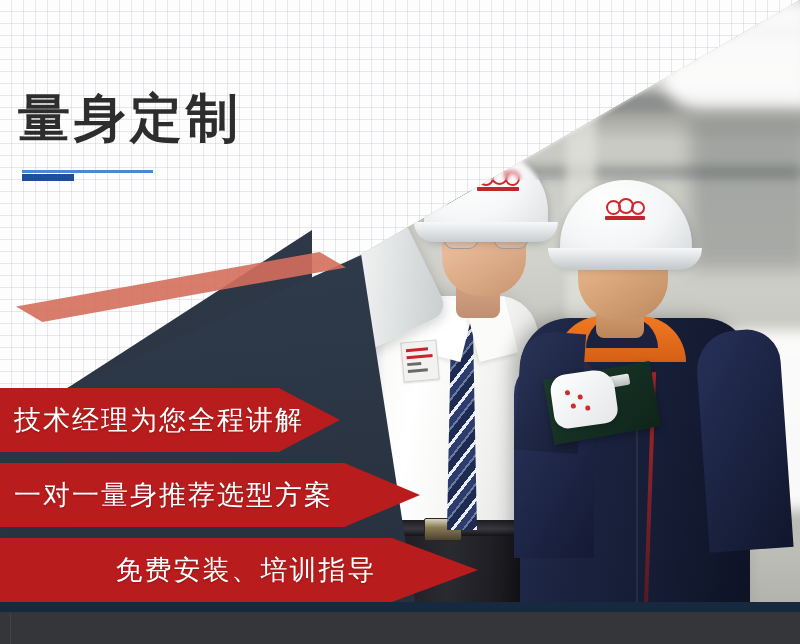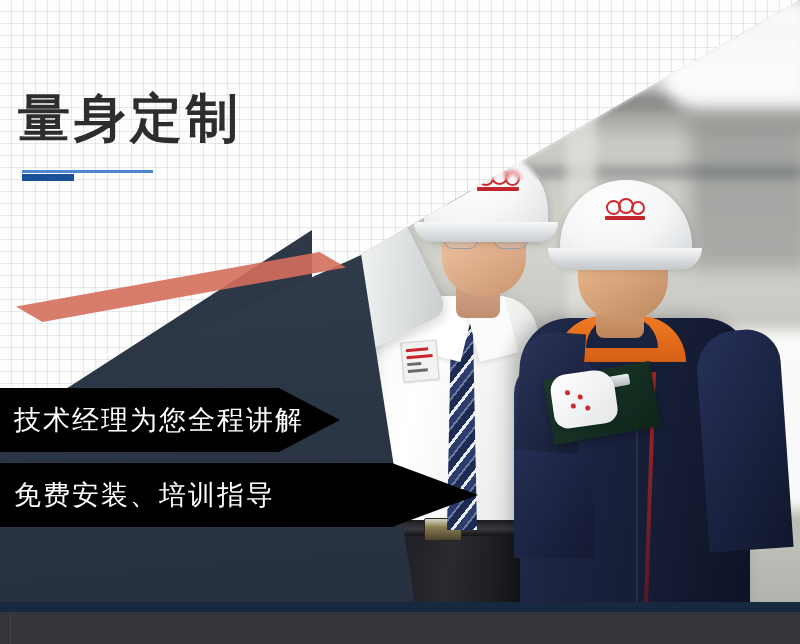--- a/index.html
+++ b/index.html
@@ -333,32 +333,32 @@
   }
   .rule-thick{
     position:absolute;left:22px;top:174px;width:52px;height:7px;
     background:#1b4f9c;
   }
 
   
   .bars{position:absolute;left:0;top:388px;width:480px;}
   .bar{
     position:relative;height:64px;margin-bottom:11px;
-    background:#000000;
+    background:#b91c1c;
     display:flex;align-items:center;
     clip-path:polygon(0% 0%, 82% 0%, 100% 50%, 82% 100%, 0% 100%);
   }
   .bar span{
     color:#ffffff;font-size:27px;letter-spacing:2px;
     padding-left:14px;white-space:nowrap;
     text-shadow:0 1px 2px rgba(0,0,0,.25);
   }
   .bar.b1{width:340px;}
   .bar.b2{width:420px;}
-  .bar.b3{width:478px;margin-bottom:0;}
+  .bar.b3{width:478px;margin-bottom:0;justify-content:center;}
 
   
   .strip-navy{
     position:absolute;left:0;top:602px;width:800px;height:12px;
     background:#17293f;
   }
   .strip-dark{
     position:absolute;left:0;top:612px;width:800px;height:32px;
     background:#34363a;
   }
@@ -478,20 +478,23 @@
   <div class="salmon"></div>
 
   <div class="headline">量身定制</div>
   <div class="rule-thin"></div>
   <div class="rule-thick"></div>
 
   <div class="bars">
     <div class="bar b1">
       <span>技术经理为您全程讲解</span>
     </div>
+    <div class="bar b2">
+      <span>一对一量身推荐选型方案</span>
+    </div>
     <div class="bar b3">
       <span>免费安装、培训指导</span>
     </div>
   </div>
 
   <div class="strip-navy"></div>
   <div class="strip-dark"></div>
   <div class="strip-dark-line"></div>
 
 </div>

